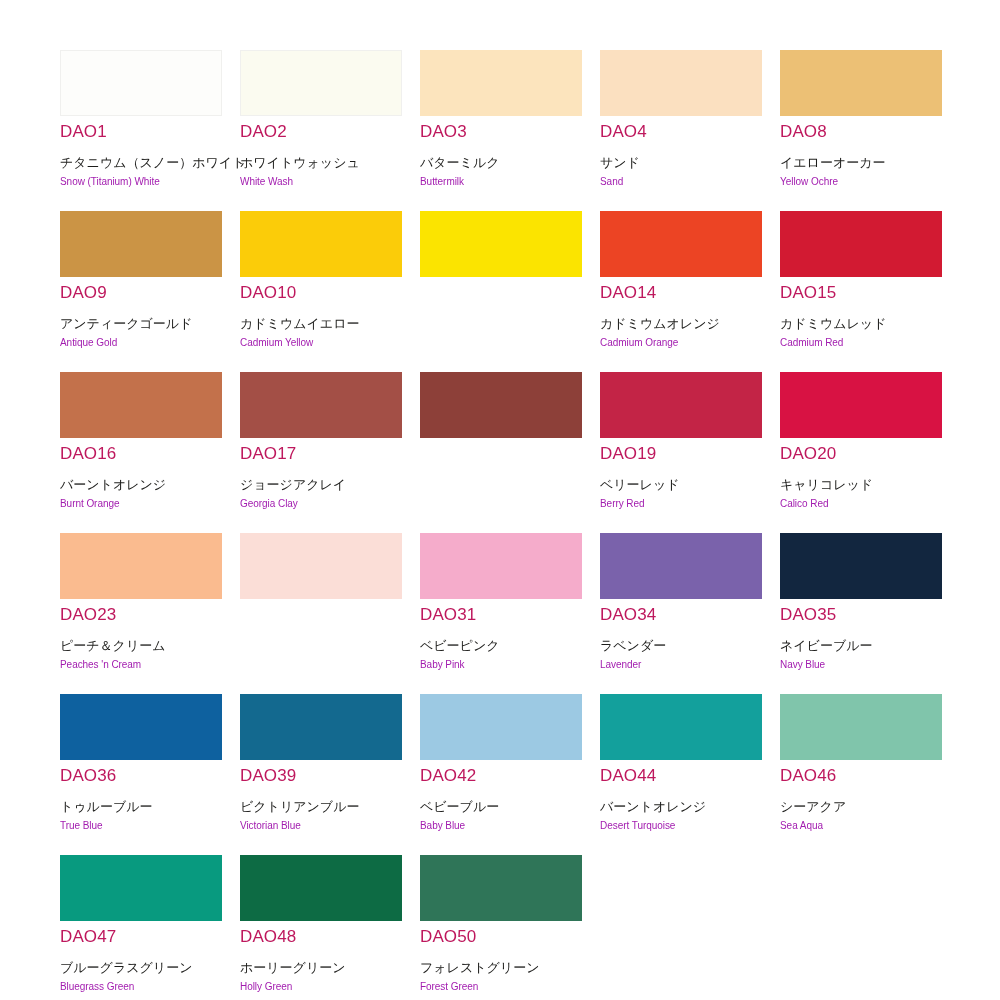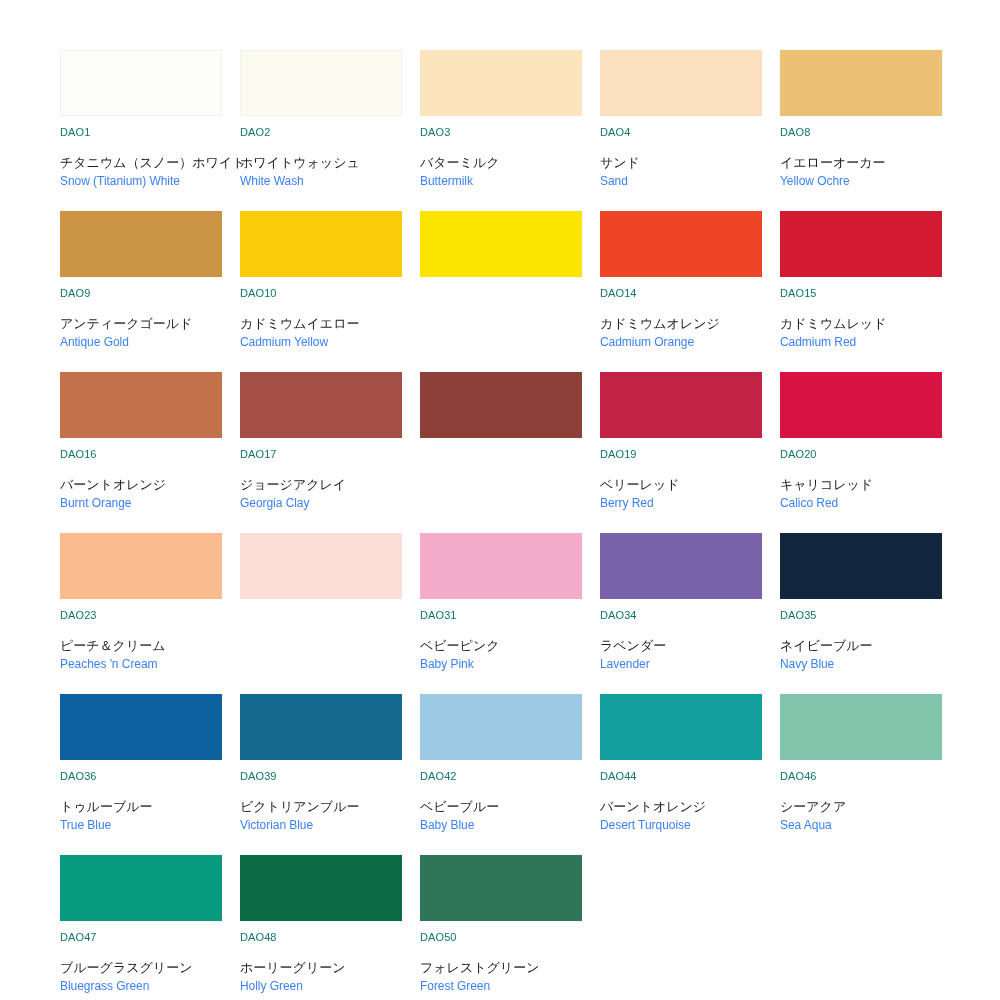--- a/index.html
+++ b/index.html
@@ -40,40 +40,40 @@
   .swatch-chip.pale {
     box-shadow: inset 0 0 0 1px #f0f0ee;
   }
 
   .swatch-labels {
     padding-top: 7px;
     width: 190px;
   }
 
   .swatch-code {
-    font-size: 11px;
+    font-size: 17px;
     line-height: 18px;
-    color: #0f766e;
+    color: #be185d;
     letter-spacing: 0.1px;
     white-space: nowrap;
   }
 
   .swatch-name-ja {
     font-size: 13px;
     line-height: 19px;
     color: #1d1d1b;
     white-space: nowrap;
     font-family: "DejaVu Sans", "Liberation Sans", sans-serif;
     margin-top: 12px;
   }
 
   .swatch-name-en {
-    font-size: 12px;
+    font-size: 10px;
     line-height: 19px;
-    color: #3b82f6;
+    color: #a21caf;
     white-space: nowrap;
     letter-spacing: -0.05px;
   }
 </style>
 </head>
 <body>
 
 <div id="swatch-sheet">
   <div class="swatch-grid" id="swatch-grid">
       <div class="swatch-cell">

